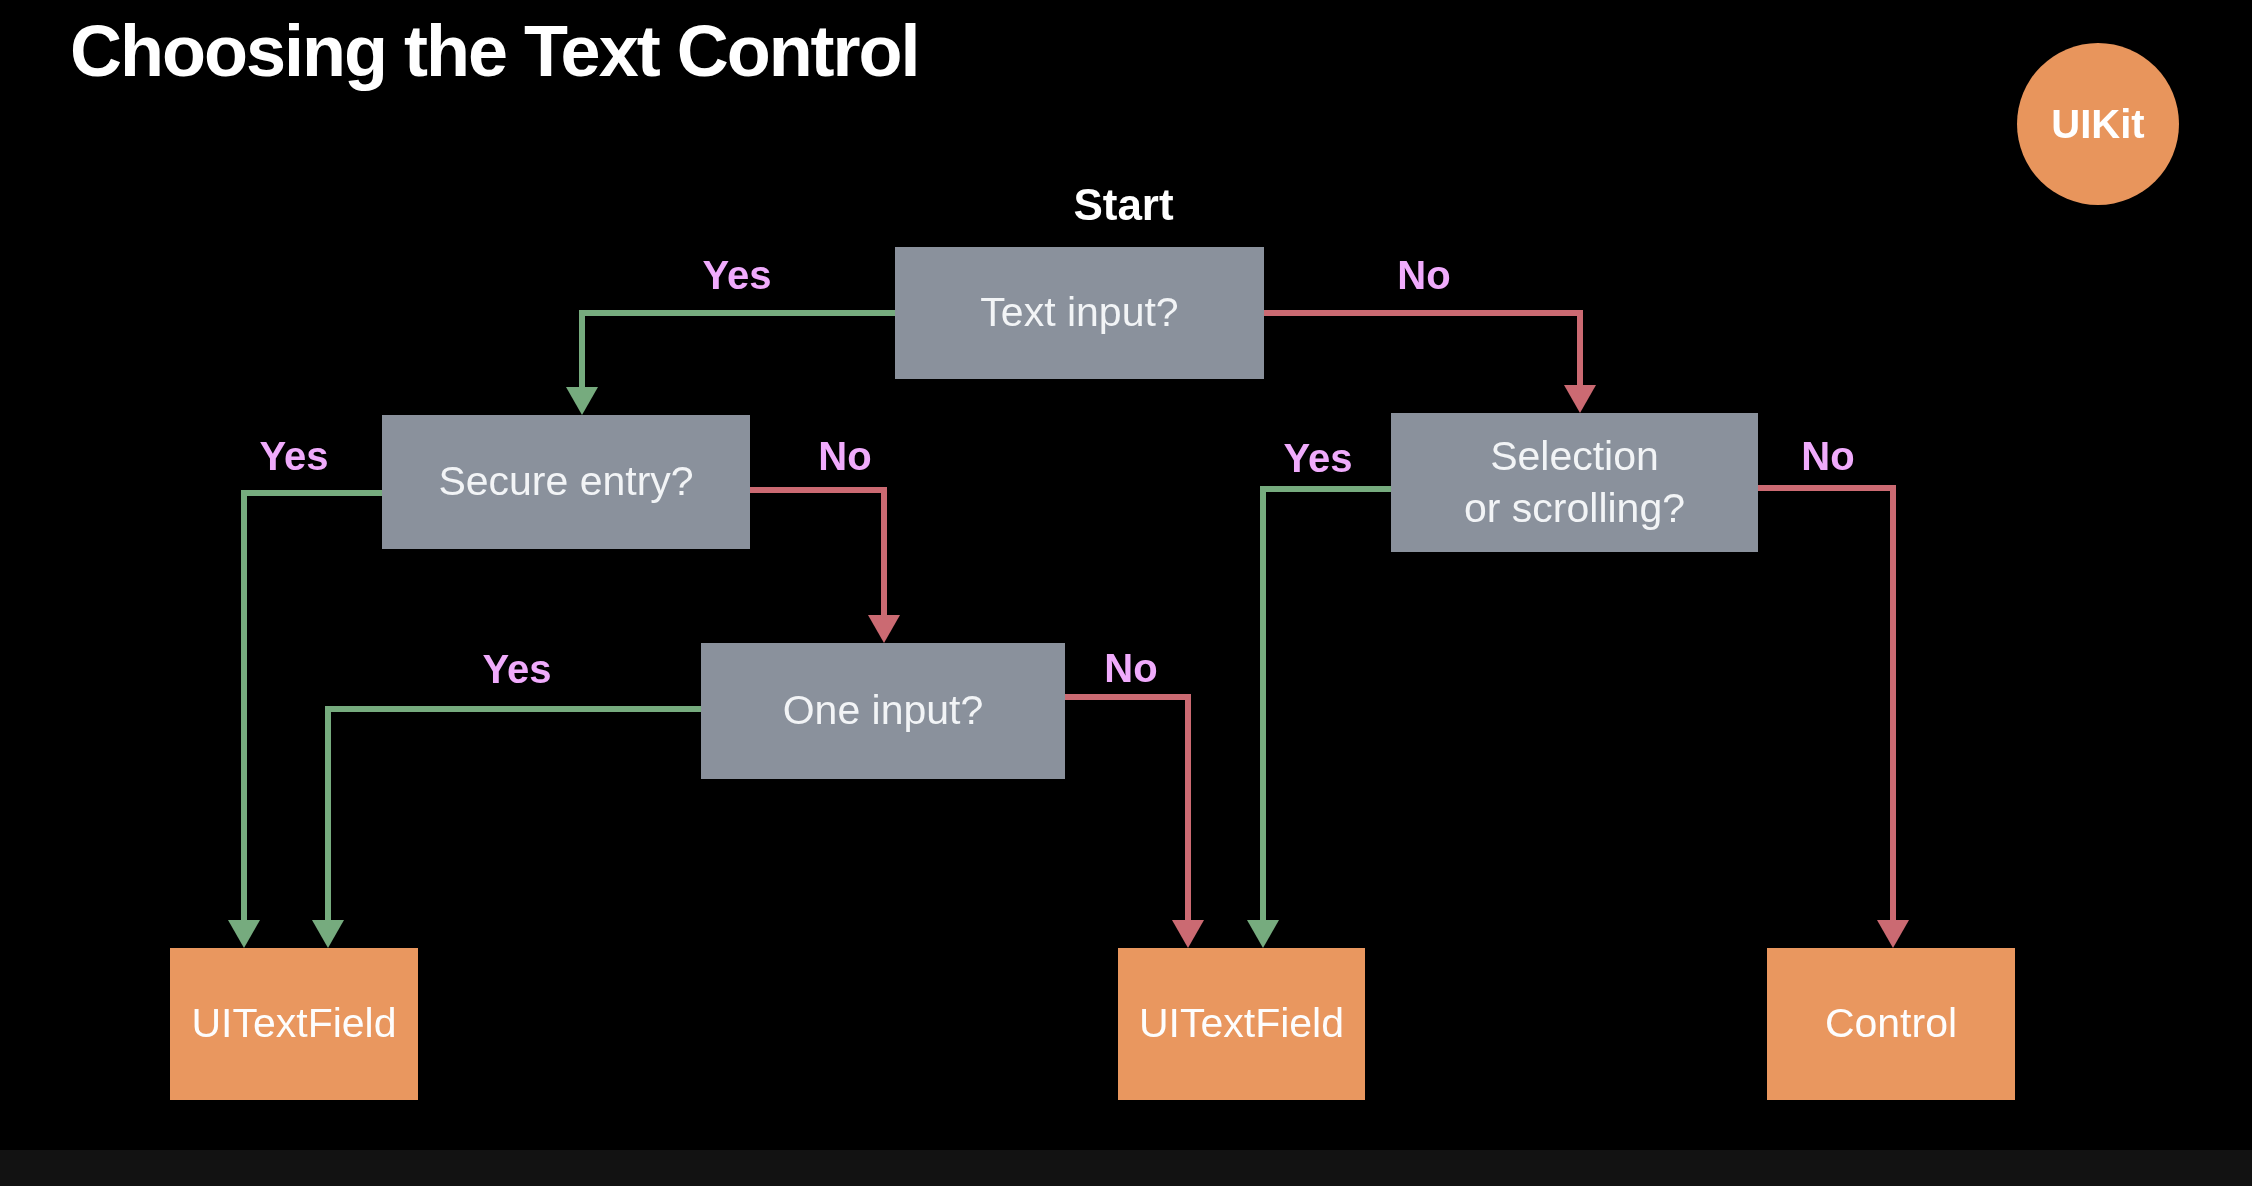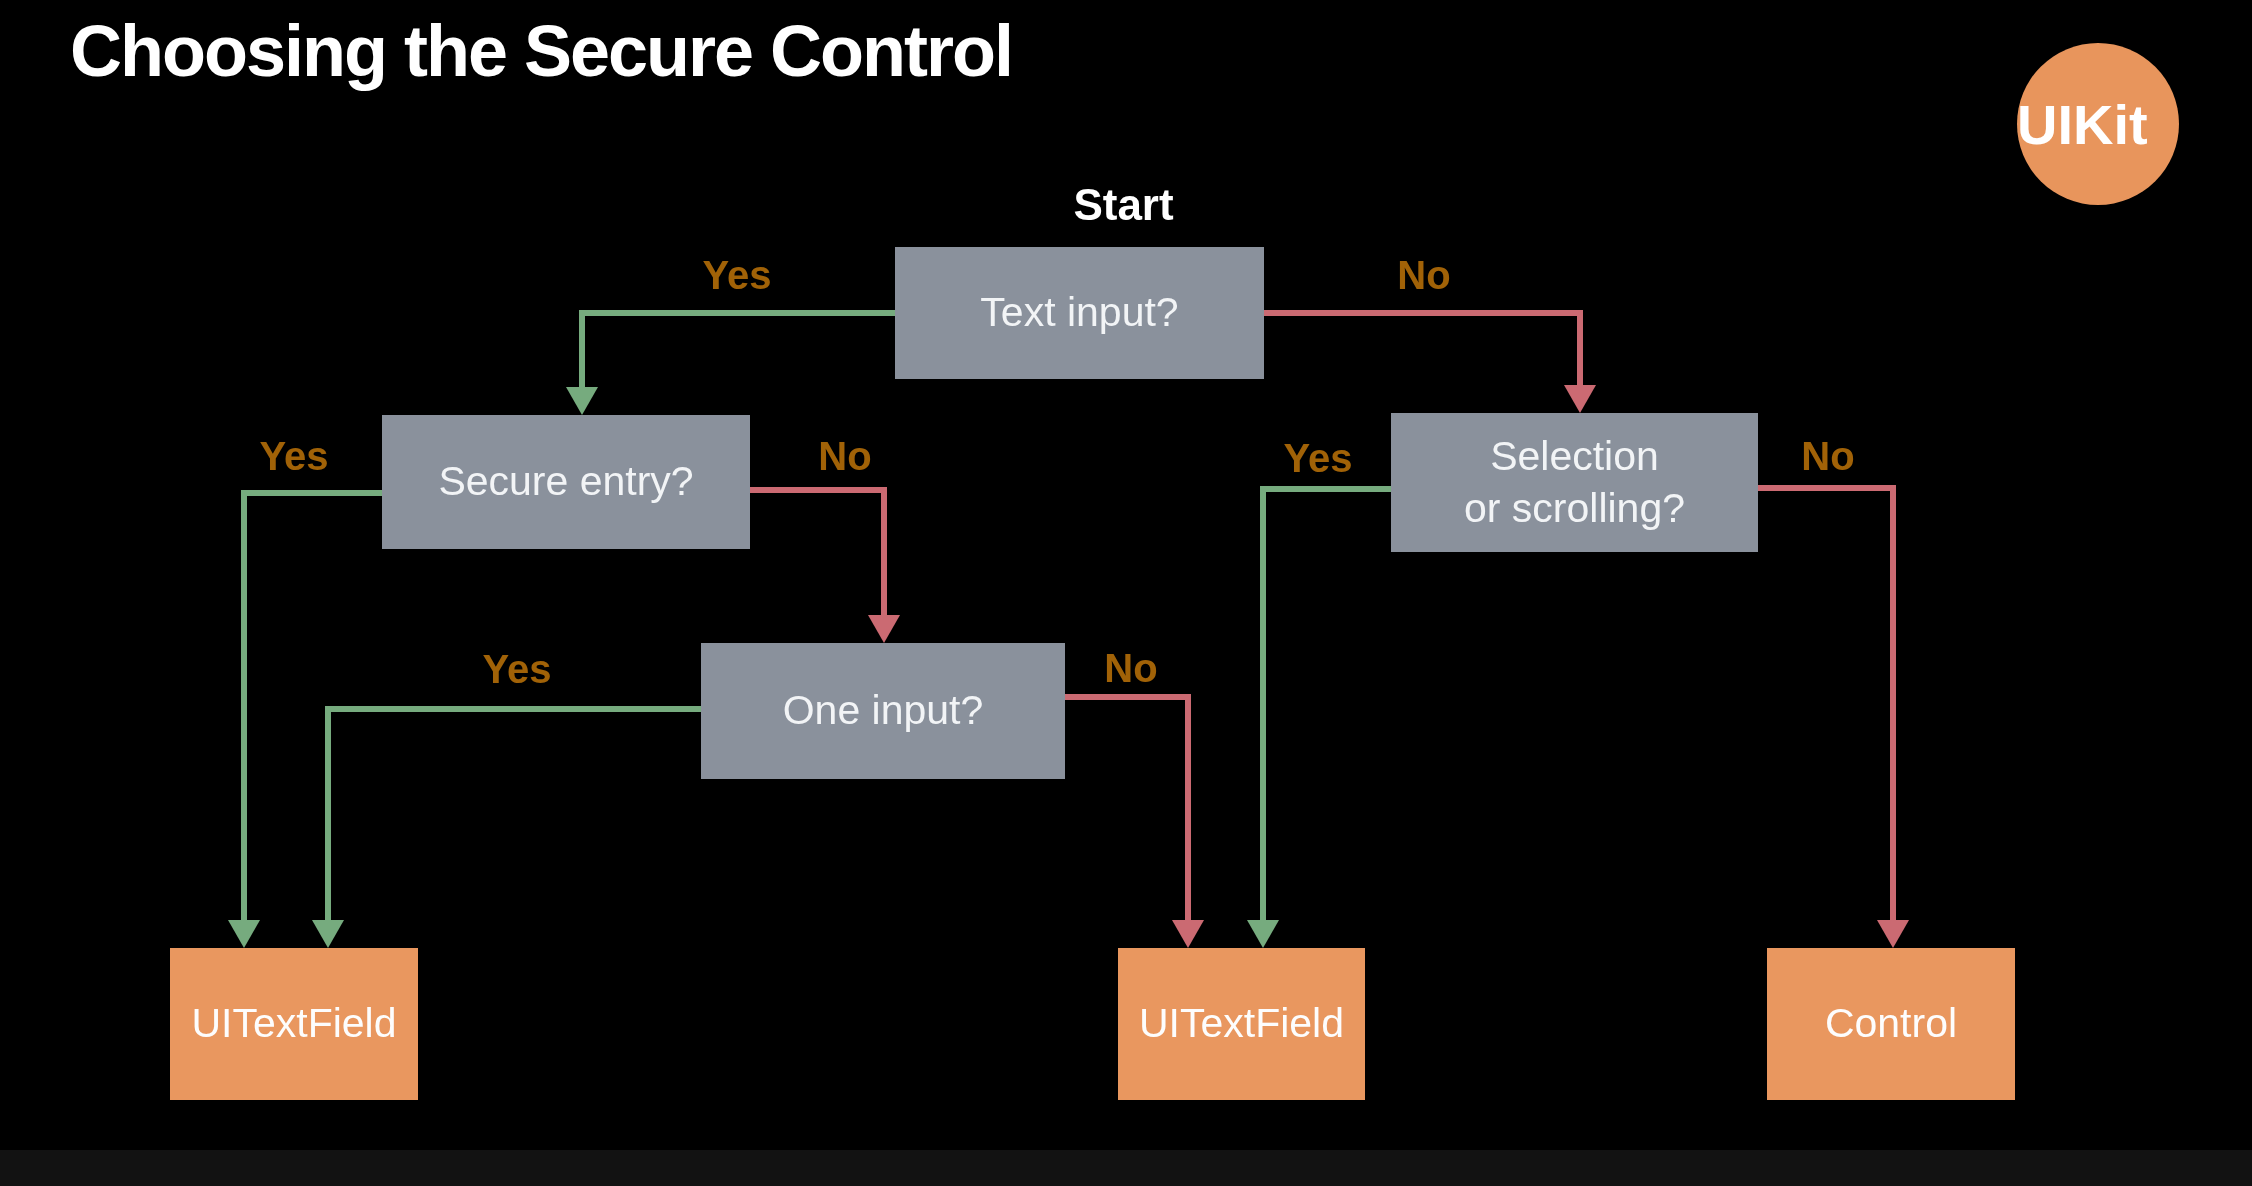--- a/index.html
+++ b/index.html
@@ -19,23 +19,23 @@
     font-weight: 700;
     letter-spacing: -2px;
     color: #ffffff;
   }
   .badge {
     position: absolute;
     left: 2017px; top: 43px;
     width: 162px; height: 162px;
     border-radius: 50%;
     background: #E8955C;
-    display: flex; align-items: center; justify-content: flex-start;
+    display: flex; align-items: center; justify-content: center;
     color: #ffffff;
-    font-size: 56px;
+    font-size: 40px;
     font-weight: 700;
   }
   .start-label {
     position: absolute;
     left: 939px; top: 180px;
     width: 369px;
     text-align: center;
     color: #ffffff;
     font-size: 44px;
     font-weight: 700;
@@ -62,37 +62,37 @@
     width: 0; height: 0;
     border-left: 16px solid transparent;
     border-right: 16px solid transparent;
   }
   .arrow.green-a { border-top: 28px solid #76AB7E; }
   .arrow.red-a   { border-top: 28px solid #CB6A72; }
   .edge-label {
     position: absolute;
     width: 200px;
     text-align: center;
-    color: #a16207;
+    color: #f0abfc;
     font-size: 40px;
     font-weight: 700;
   }
   .bottom-bar {
     position: absolute;
     left: 0; top: 1150px;
     width: 2252px; height: 36px;
     background: #121212;
   }
 </style>
 </head>
 <body>
 
 <div class="stage">
 
-  <h1 class="title">Choosing the Secure Control</h1>
+  <h1 class="title">Choosing the Text Control</h1>
 
   <div class="badge">
     <span>UIKit</span>
   </div>
 
   <div class="start-label">Start</div>
 
   <div class="hline green-line" style="left:579px; top:310px; width:316px; height:6px;"></div>
   <div class="vline green-line" style="left:579px; top:310px; width:6px; height:81px;"></div>
   <div class="arrow green-a" style="left:566px; top:387px;"></div>

